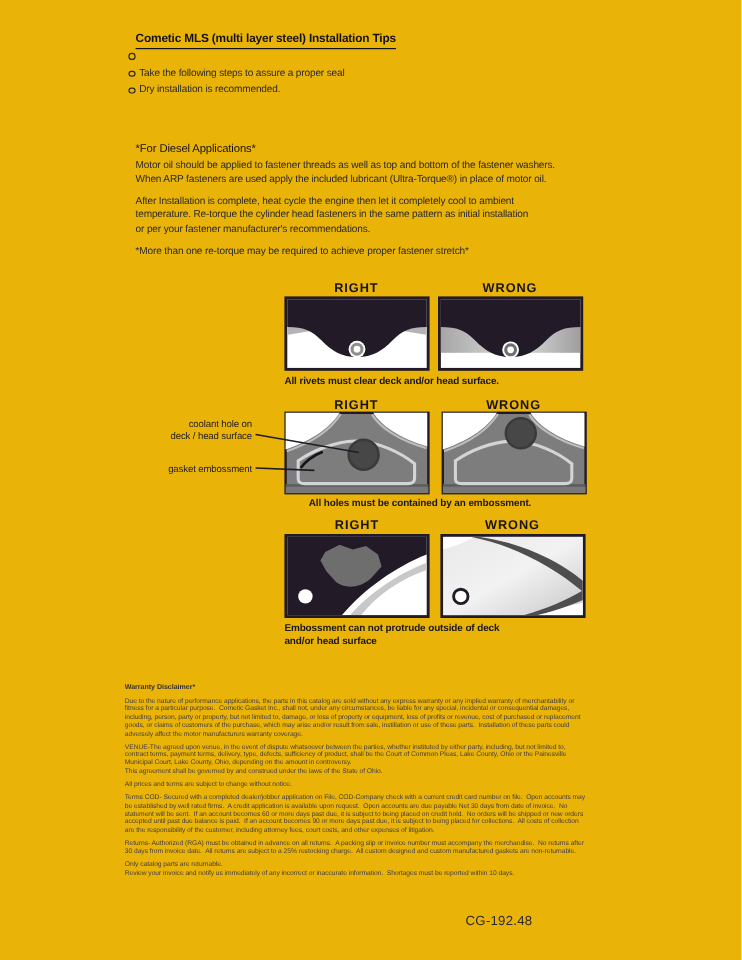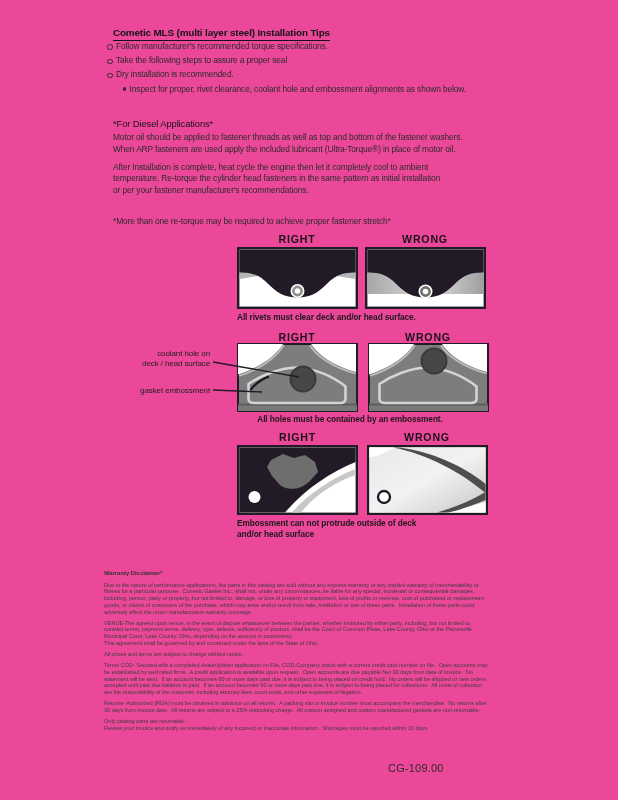--- a/index.html
+++ b/index.html
@@ -1,16 +1,16 @@
 <!DOCTYPE html>
 <html><head>
 <meta charset="utf-8">
 <style>
   html,body{margin:0;padding:0;background:#ffffff;}
-  .page{position:relative;width:618px;height:800px;background:#ec4899;overflow:hidden;
+  .page{position:relative;width:618px;height:800px;background:#eab308;overflow:hidden;
         font-family:"Liberation Sans","DejaVu Sans",sans-serif;color:#2e2e2e;}
 
   .abs{position:absolute;}
 
   
   .title{left:113px;top:27px;font-size:9.9px;font-weight:bold;color:#151118;
          letter-spacing:-0.15px;border-bottom:1.6px solid #151118;padding-bottom:2px;
          display:inline-block;white-space:pre;}
 
   
@@ -23,21 +23,21 @@
   .m-solid{width:3.4px;height:3.4px;background:#2b2b2b;border-radius:50%;
            margin:3.6px 3.2px 0 0;flex:0 0 auto;}
 
   
   .h2{left:113px;top:117.5px;font-size:9.4px;font-weight:normal;color:#161217;
       letter-spacing:-0.1px;white-space:pre;}
   .para{font-size:8.4px;line-height:11.7px;letter-spacing:-0.12px;color:#2b2b2b;}
   .lines{white-space:pre;}
   .p-oil{left:113px;top:132px;}
   .p-retorque{left:113px;top:161.5px;}
-  .p-note{left:113px;top:204px;margin-top:12px;}
+  .p-note{left:113px;top:204px;}
 
   
   svg{display:block;font-family:inherit;}
   .dg-head{font-size:10.6px;font-weight:bold;fill:#181319;letter-spacing:0.8px;}
   .dg-cap{font-size:8.3px;font-weight:bold;fill:#1c171d;letter-spacing:-0.1px;}
   .dg-label{font-size:8px;fill:#242024;letter-spacing:-0.1px;}
 
   
   .legal{left:104px;top:570px;width:450px;}
   .legal-h{font-size:5.9px;font-weight:bold;color:#343034;margin-bottom:5.5px;
@@ -50,33 +50,28 @@
 </head>
 <body>
 
 <div class="page">
 
   <div class="abs title">Cometic MLS (multi layer steel) Installation Tips</div>
 
   <div class="abs bullets">
     <div class="b-row">
       <span class="m-hollow"></span>
-      <span>Follow manufacturer's recommended torque specifications.</span>
     </div>
     <div class="b-row">
       <span class="m-hollow"></span>
       <span>Take the following steps to assure a proper seal</span>
     </div>
     <div class="b-row">
       <span class="m-hollow"></span>
       <span>Dry installation is recommended.</span>
-    </div>
-    <div class="b-row sub">
-      <span class="m-solid"></span>
-      <span>Inspect for proper, rivet clearance, coolant hole and embossment alignments as shown below.</span>
     </div>
   </div>
 
   <div class="abs h2">*For Diesel Applications*</div>
   <div class="abs para lines p-retorque">After Installation is complete, heat cycle the engine then let it completely cool to ambient
 temperature. Re-torque the cylinder head fasteners in the same pattern as initial installation
 or per your fastener manufacturer's recommendations.</div>
   <div class="abs para lines p-oil">Motor oil should be applied to fastener threads as well as top and bottom of the fastener washers.
 When ARP fasteners are used apply the included lubricant (Ultra-Torque®) in place of motor oil.</div>
   <div class="abs para p-note">*More than one re-torque may be required to achieve proper fastener stretch*</div>
@@ -200,15 +195,15 @@
 be established by well rated firms.  A credit application is available upon request.  Open accounts are due payable Net 30 days from date of invoice.  No
 statement will be sent.  If an account becomes 60 or more days past due, it is subject to being placed on credit hold.  No orders will be shipped or new orders
 accepted until past due balance is paid.  If an account becomes 90 or more days past due, it is subject to being placed for collections.  All costs of collection
 are the responsibility of the customer, including attorney fees, court costs, and other expenses of litigation.</div>
     <div class="legal-p">Returns- Authorized (RGA) must be obtained in advance on all returns.  A packing slip or invoice number must accompany the merchandise.  No returns after
 30 days from invoice date.  All returns are subject to a 25% restocking charge.  All custom designed and custom manufactured gaskets are non-returnable.</div>
     <div class="legal-p">Only catalog parts are returnable.
 Review your invoice and notify us immediately of any incorrect or inaccurate information.  Shortages must be reported within 10 days.</div>
   </div>
 
-  <div class="abs doccode">CG-109.00</div>
+  <div class="abs doccode">CG-192.48</div>
 
 </div>
 
 </body></html>

